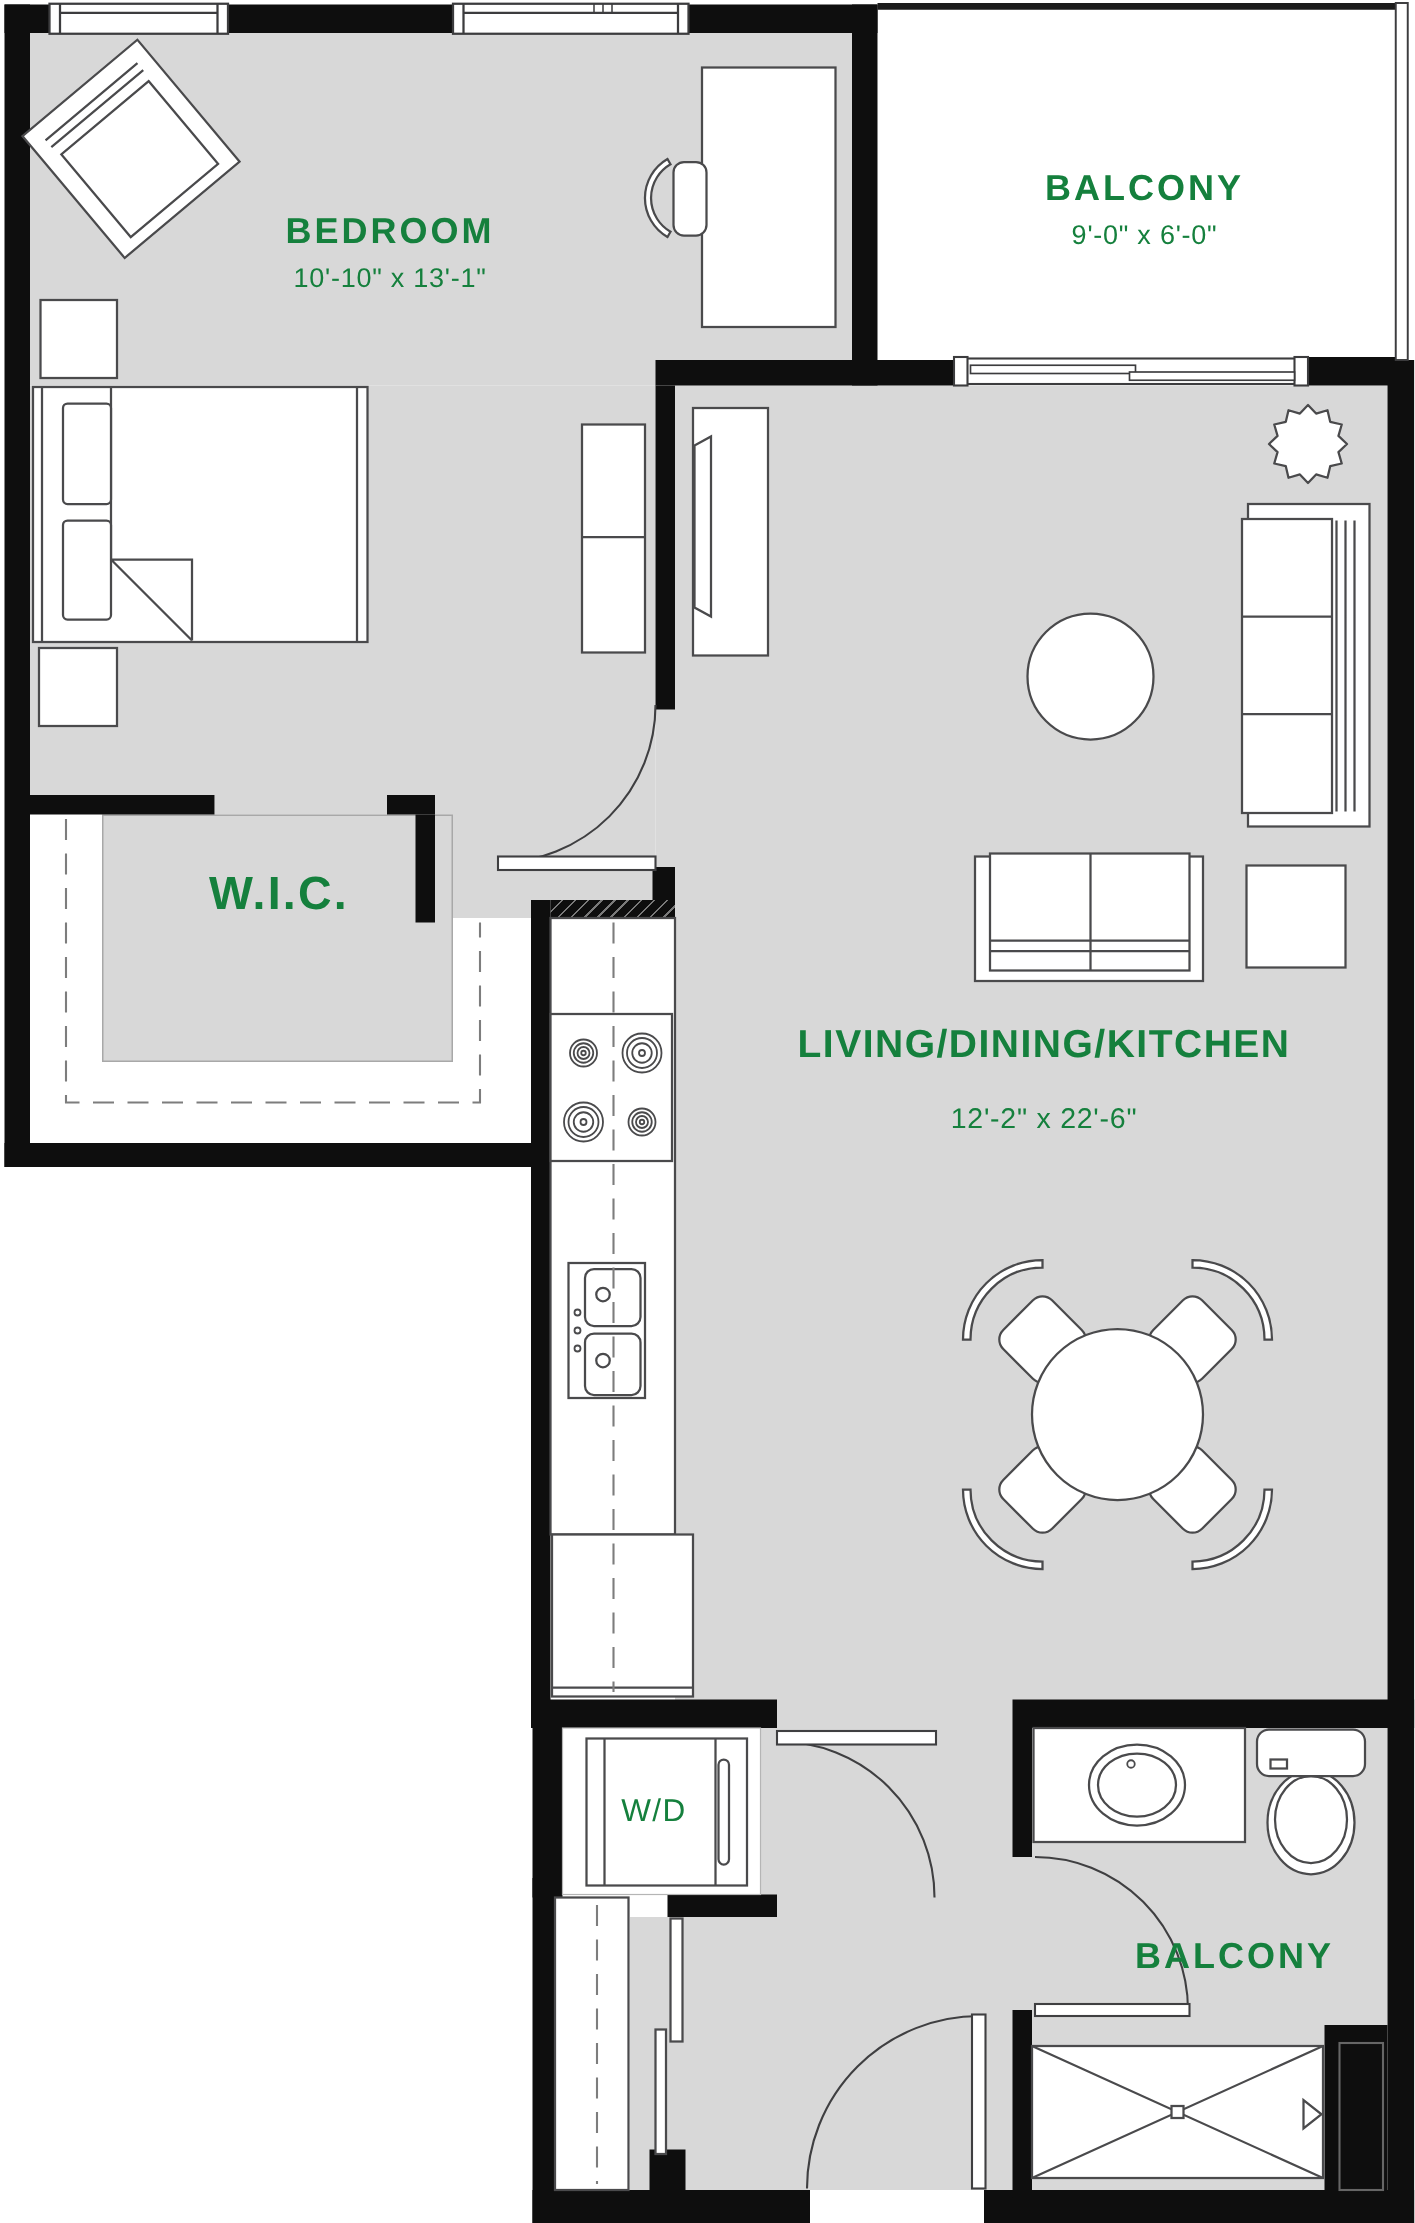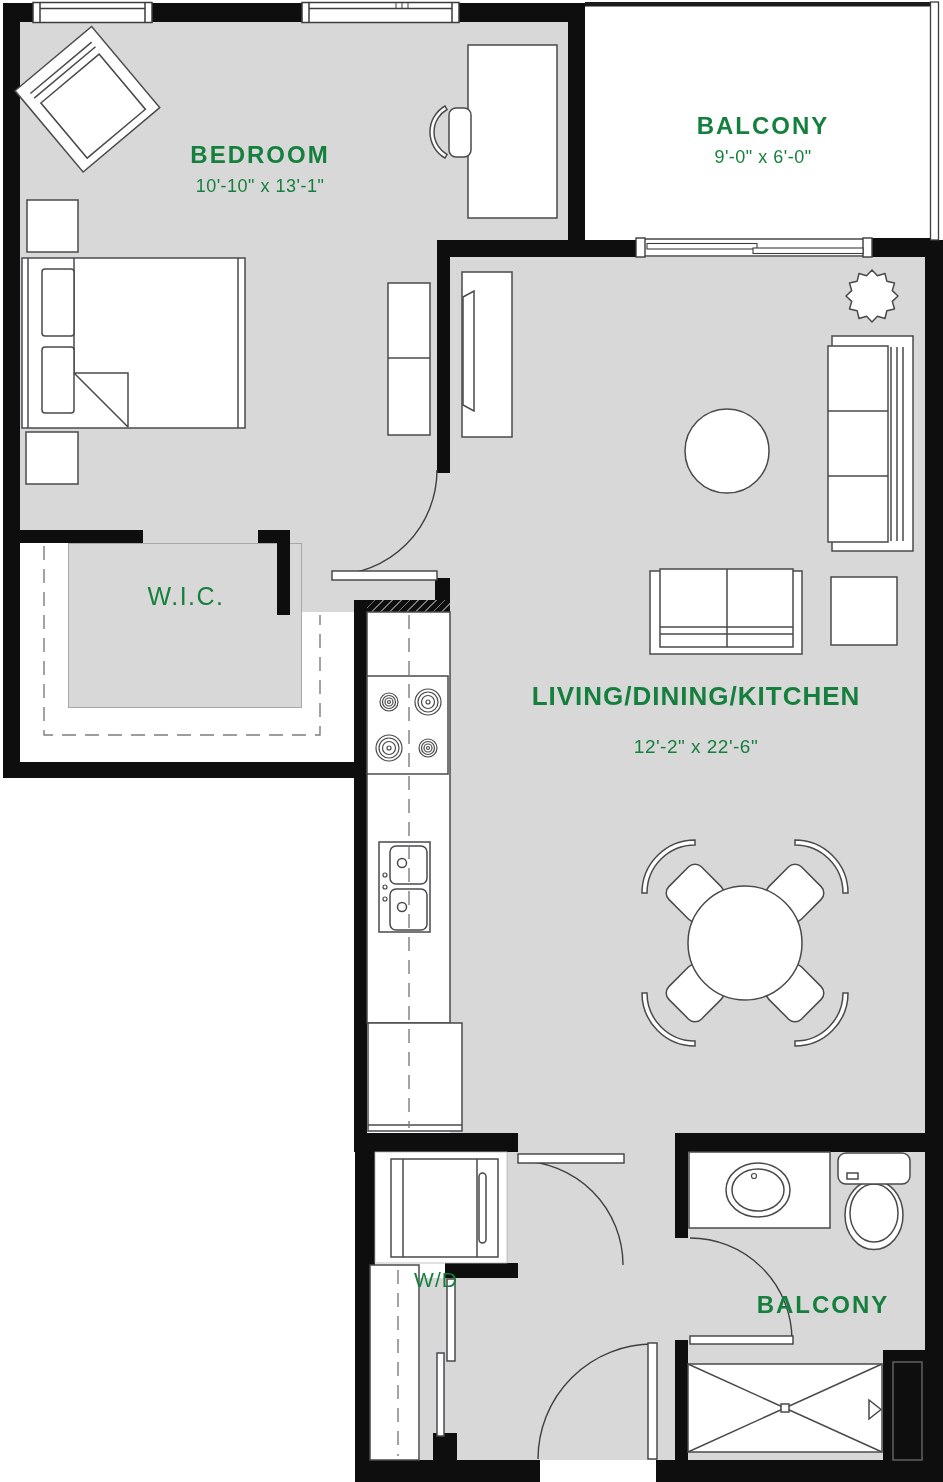--- a/index.html
+++ b/index.html
@@ -7,21 +7,21 @@
         font-family:"Liberation Sans",sans-serif;overflow:hidden}
   .fl{position:absolute;background:#d8d8d8}
   .island{box-sizing:border-box;border:1px solid #a8a8a8}
   .wh{position:absolute;background:#ffffff}
   .wall{position:absolute;background:#0e0e0e}
   .hatch{position:absolute;background:repeating-linear-gradient(135deg,#0e0e0e 0 5px,#7a7a7a 5px 6.2px)}
   svg.art{position:absolute;left:0;top:0}
   .lbl{position:absolute;transform:translate(-50%,-50%);color:#15803d;white-space:nowrap;text-align:center}
   .name{font-weight:700;font-size:24px;letter-spacing:2px}
   .name-lg{font-weight:700;font-size:26px;letter-spacing:1px}
-  .name-sm{font-weight:400;font-size:25px;letter-spacing:1.5px}
+  .name-sm{font-weight:700;font-size:31px;letter-spacing:1.5px}
   .dim{font-weight:400;font-size:18px;letter-spacing:0.5px}
   .dim-lg{font-weight:400;font-size:19px;letter-spacing:0.5px}
   .wd{font-weight:400;font-size:21px;letter-spacing:1px}
 </style>
 </head>
 <body>
 
 <div id="plan">
 
   <div class="fl" style="left:20px;top:20px;width:548px;height:237px"></div>
@@ -237,15 +237,15 @@
     </g>
   </svg>
 
   <div class="lbl name" style="left:260px;top:155px">BEDROOM</div>
   <div class="lbl dim" style="left:260px;top:186px">10'-10" x 13'-1"</div>
   <div class="lbl name" style="left:763px;top:126px">BALCONY</div>
   <div class="lbl dim" style="left:763px;top:157px">9'-0" x 6'-0"</div>
   <div class="lbl name-sm" style="left:186px;top:596px">W.I.C.</div>
   <div class="lbl name-lg" style="left:696px;top:696px">LIVING/DINING/KITCHEN</div>
   <div class="lbl dim-lg" style="left:696px;top:747px">12'-2" x 22'-6"</div>
-  <div class="lbl wd" style="left:436px;top:1280px">W/D</div>
+  <div class="lbl wd" style="left:436px;top:1208px">W/D</div>
   <div class="lbl name" style="left:823px;top:1305px">BALCONY</div>
 </div>
 
 </body></html>

